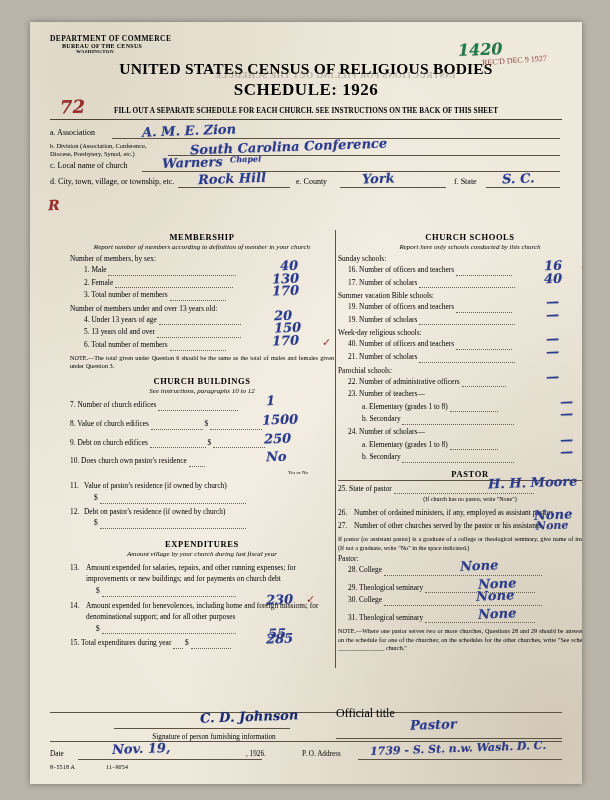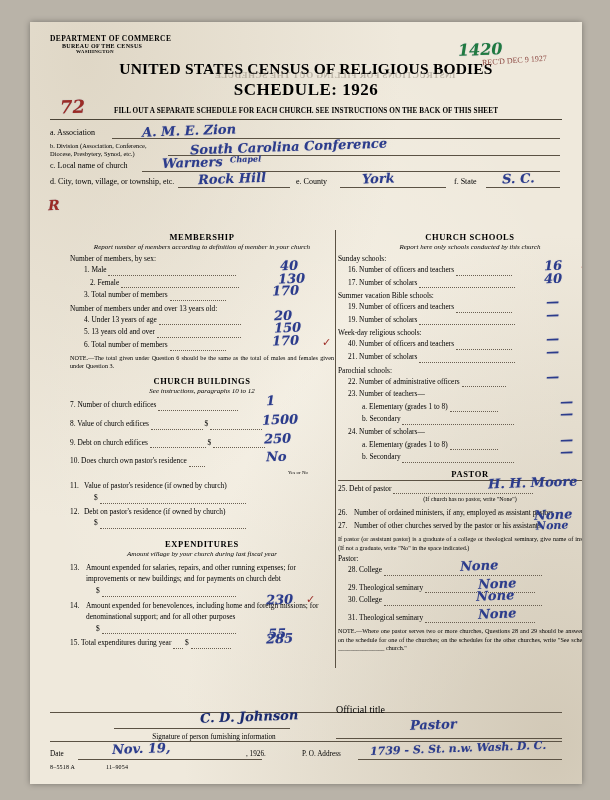--- a/index.html
+++ b/index.html
@@ -161,21 +161,21 @@
         <div class="secsub">Report number of members according to definition of member in your church</div>
 
         <div class="grp">Number of members, by sex:</div>
 
         <div class="q" style="margin-left:14px;">
           <span>1.</span>
           <span>Male</span>
           <span class="dotfill" style="width:128px;"></span>
           <span class="hw md" style="left:196px;top:-4px;">40</span>
         </div>
-        <div class="q" style="margin-left:20px;">
+        <div class="q" style="margin-left:14px;">
           <span>2.</span>
           <span>Female</span>
           <span class="dotfill" style="width:118px;"></span>
           <span class="hw md" style="left:188px;top:-4px;">130</span>
         </div>
         <div class="q" style="margin-left:14px;">
           <span>3.</span>
           <span>Total number of members</span>
           <span class="dotfill" style="width:56px;"></span>
           <span class="hw md" style="left:188px;top:-4px;">170</span>
@@ -370,21 +370,21 @@
           <span>b. Secondary</span>
           <span class="dotfill" style="width:112px;"></span>
           <span class="hw md" style="left:198px;top:-5px;">—</span>
         </div>
 
         <div class="sechead" style="margin-top:6px;">PASTOR</div>
         <div class="secrule"></div>
 
         <div class="q">
           <span>25.</span>
-          <span>Debt of pastor</span>
+          <span>State of pastor</span>
           <span class="dotfill" style="width:140px;"></span>
           <div style="text-align:center;font-size:6px;">(If church has no pastor, write "None")</div>
           <span class="hw md" style="left:150px;top:-6px;">H. H. Moore</span>
         </div>
 
         <div class="q" style="margin-top:1px;">
           <span style="float:left;width:16px;">26.</span>
           <span style="display:block;margin-left:16px;">Number of ordained ministers, if any, employed as assistant pastors</span>
           <span class="hw md" style="left:196px;top:2px;">None</span>
         </div>
@@ -425,21 +425,21 @@
         </div>
 
         <div class="note" style="margin-top:4px;">NOTE.—Where one pastor serves two or more churches, Questions 28 and 29 should be answered only on the schedule for one of the churches; on the schedules for the other churches, write "See schedule for _______________ church."</div>
       </div>
     </div>
 
     <div class="footer">
       <div class="hrule" style="margin-bottom:2px;"></div>
       <div style="position:relative;height:26px;">
         <div style="position:absolute;left:64px;width:200px;text-align:center;font-size:7.2px;bottom:0;">Signature of person furnishing information</div>
-        <div style="position:absolute;left:286px;font-size:10px;bottom:26px;">Official title</div>
+        <div style="position:absolute;left:286px;font-size:12px;bottom:20px;">Official title</div>
         <div style="position:absolute;left:286px;right:0;bottom:2px;border-bottom:1px solid #5b5244;"></div>
         <div style="position:absolute;left:64px;right:272px;bottom:12px;border-bottom:1px solid #5b5244;"></div>
         <span class="hw md" style="left:150px;top:-6px;color:#1a2a6e;">C. D. Johnson</span>
         <span class="hw md" style="left:360px;top:2px;">Pastor</span>
       </div>
       <div class="hrule"></div>
       <div style="position:relative;height:22px;font-size:7.2px;">
         <span style="position:absolute;left:0;top:8px;">Date</span>
         <span style="position:absolute;left:28px;right:300px;bottom:4px;border-bottom:1px solid #5b5244;"></span>
         <span style="position:absolute;left:196px;top:8px;">, 1926.</span>

